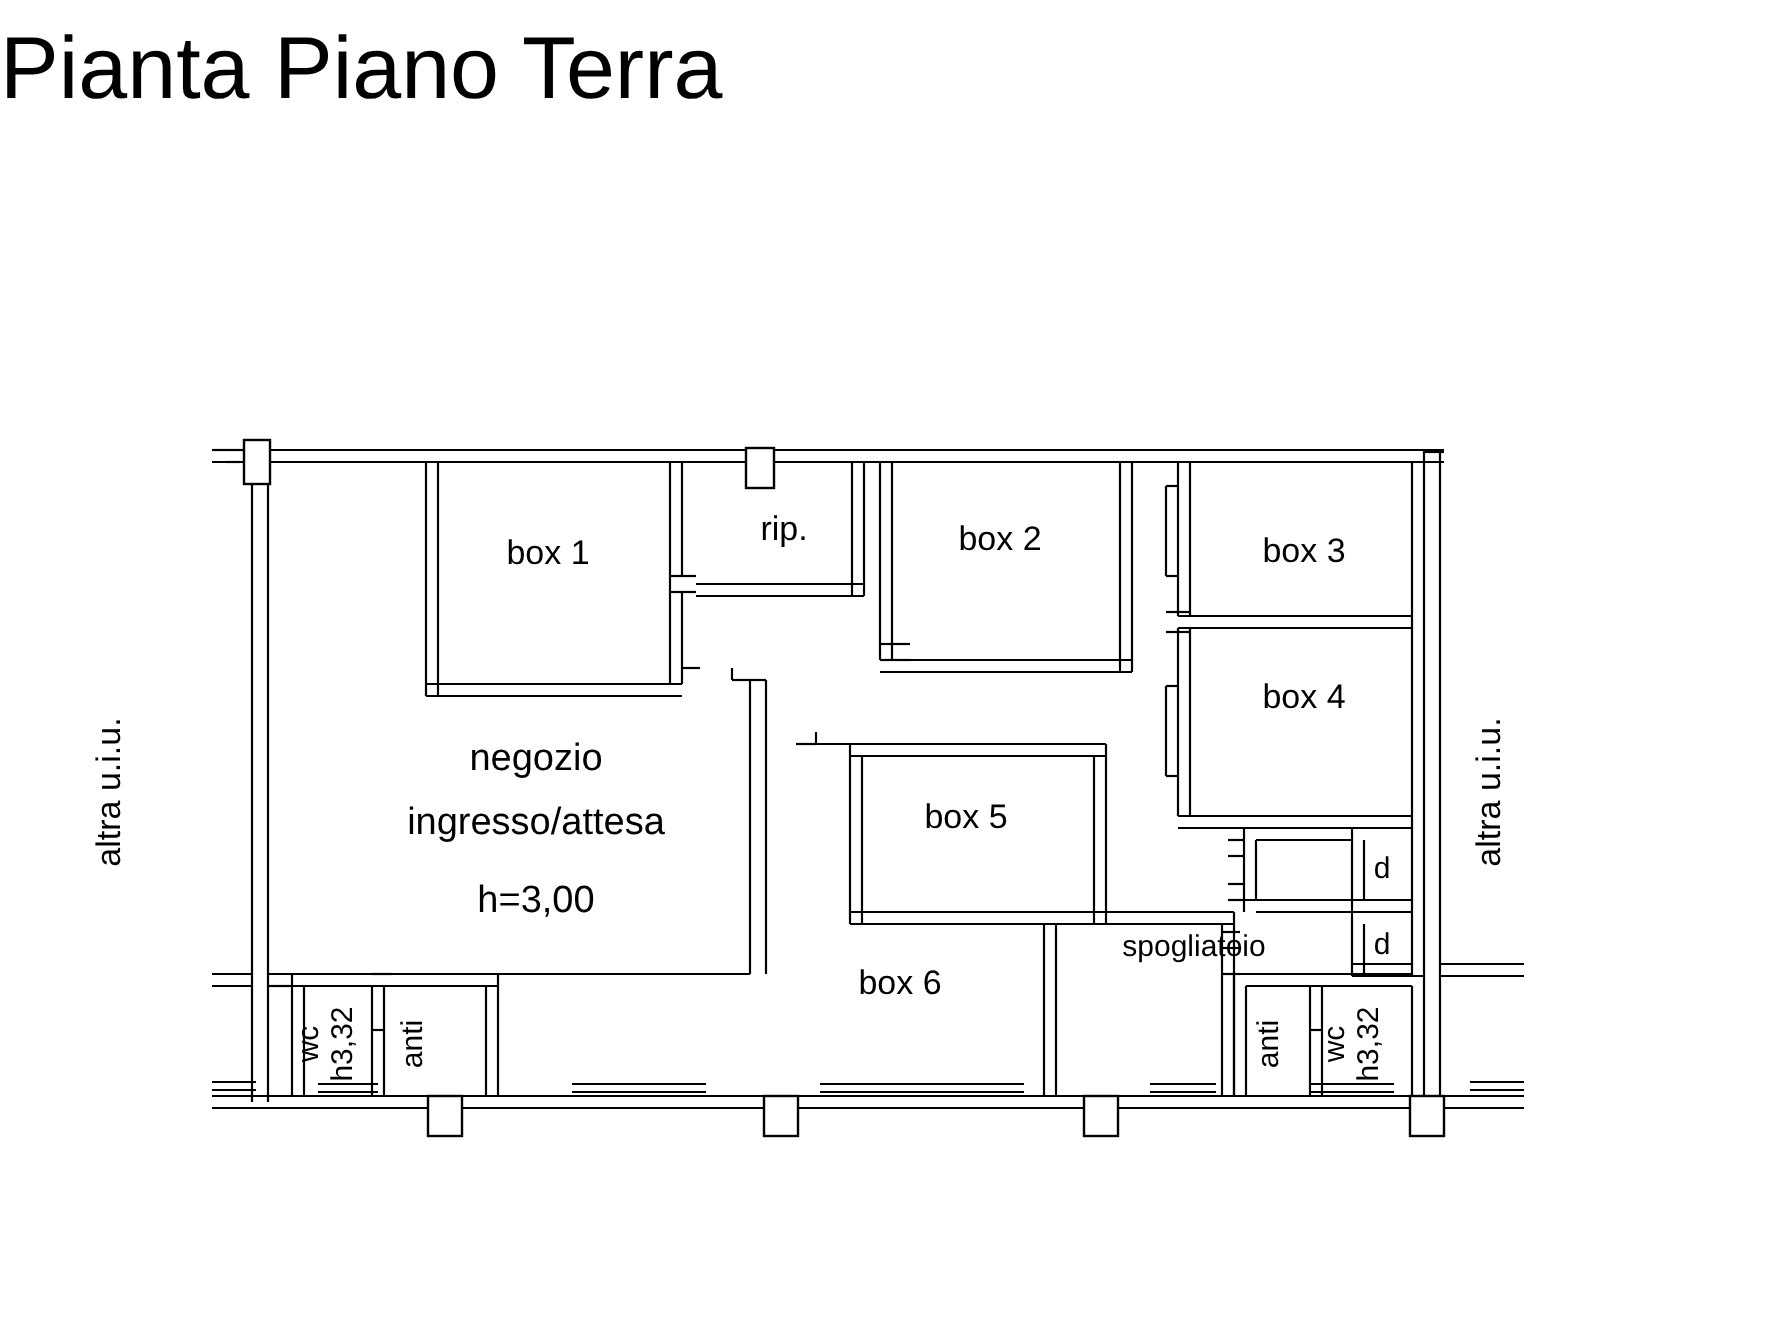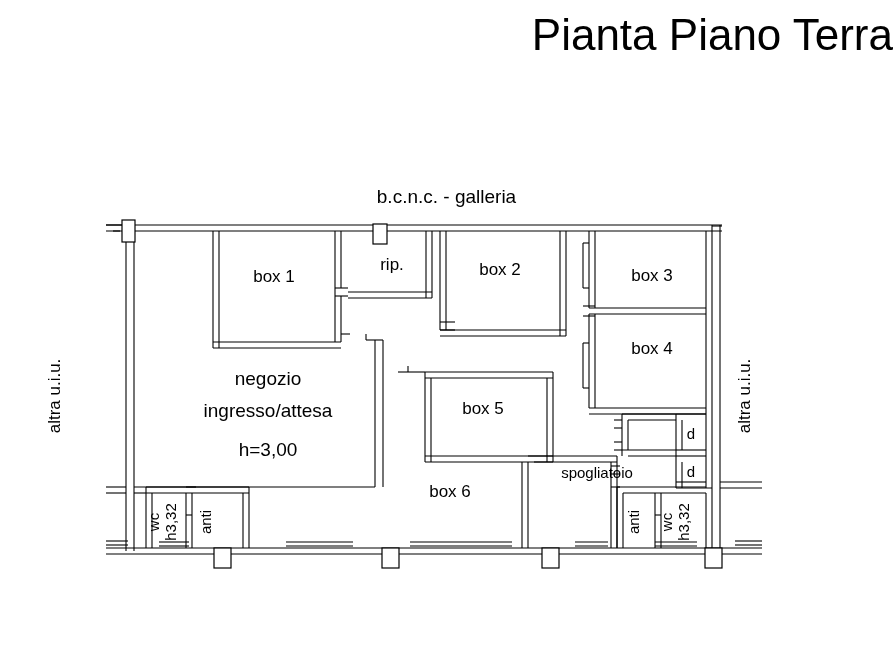--- a/index.html
+++ b/index.html
@@ -19,21 +19,21 @@
     position: absolute;
     left: 0; top: 0;
     width: 893px;
     height: 670px;
   }
   .title {
     position: absolute;
     left: 0;
     top: 10px;
     width: 893px;
-    text-align: right;
+    text-align: left;
     font-size: 44px;
     font-weight: normal;
     letter-spacing: 0px;
     color: #000;
   }
   .cap-top {
     position: absolute;
     left: 0;
     top: 186px;
     width: 893px;
@@ -92,21 +92,20 @@
   .thin { stroke: #000; stroke-width: 1.1; fill: none; }
   .wallfill { fill: #ffffff; stroke: #000; stroke-width: 1.2; }
 </style>
 </head>
 <body>
 
 <div id="plan-root">
 
   <div class="title">Pianta Piano Terra</div>
 
-  <div class="cap-top">b.c.n.c. - galleria</div>
 
   <div class="side-label side-left">altra u.i.u.</div>
   <div class="side-label side-right">altra u.i.u.</div>
 
   <svg id="plan" width="893" height="670" viewBox="0 0 893 670">
 
     <g>
 
       <line class="thin" x1="106" y1="225" x2="722" y2="225"></line>
       <line class="thin" x1="106" y1="231" x2="722" y2="231"></line>

